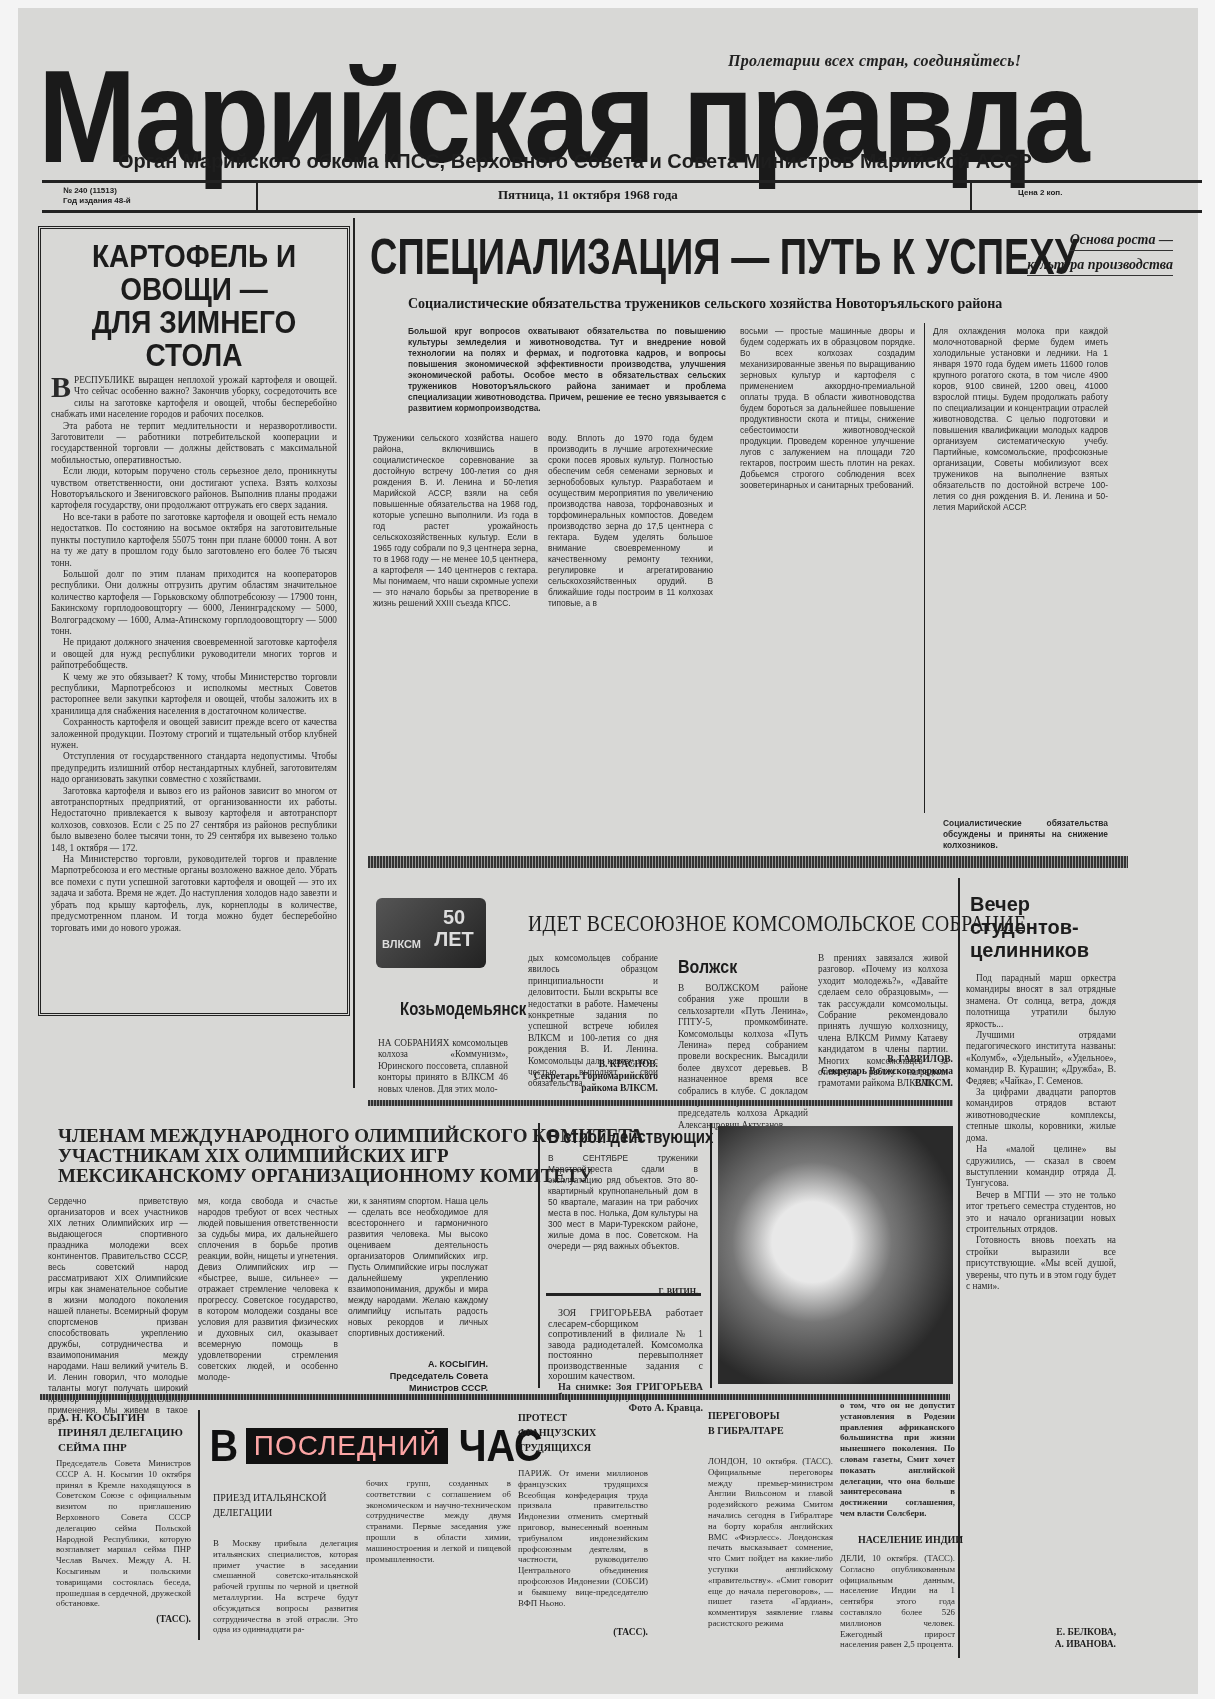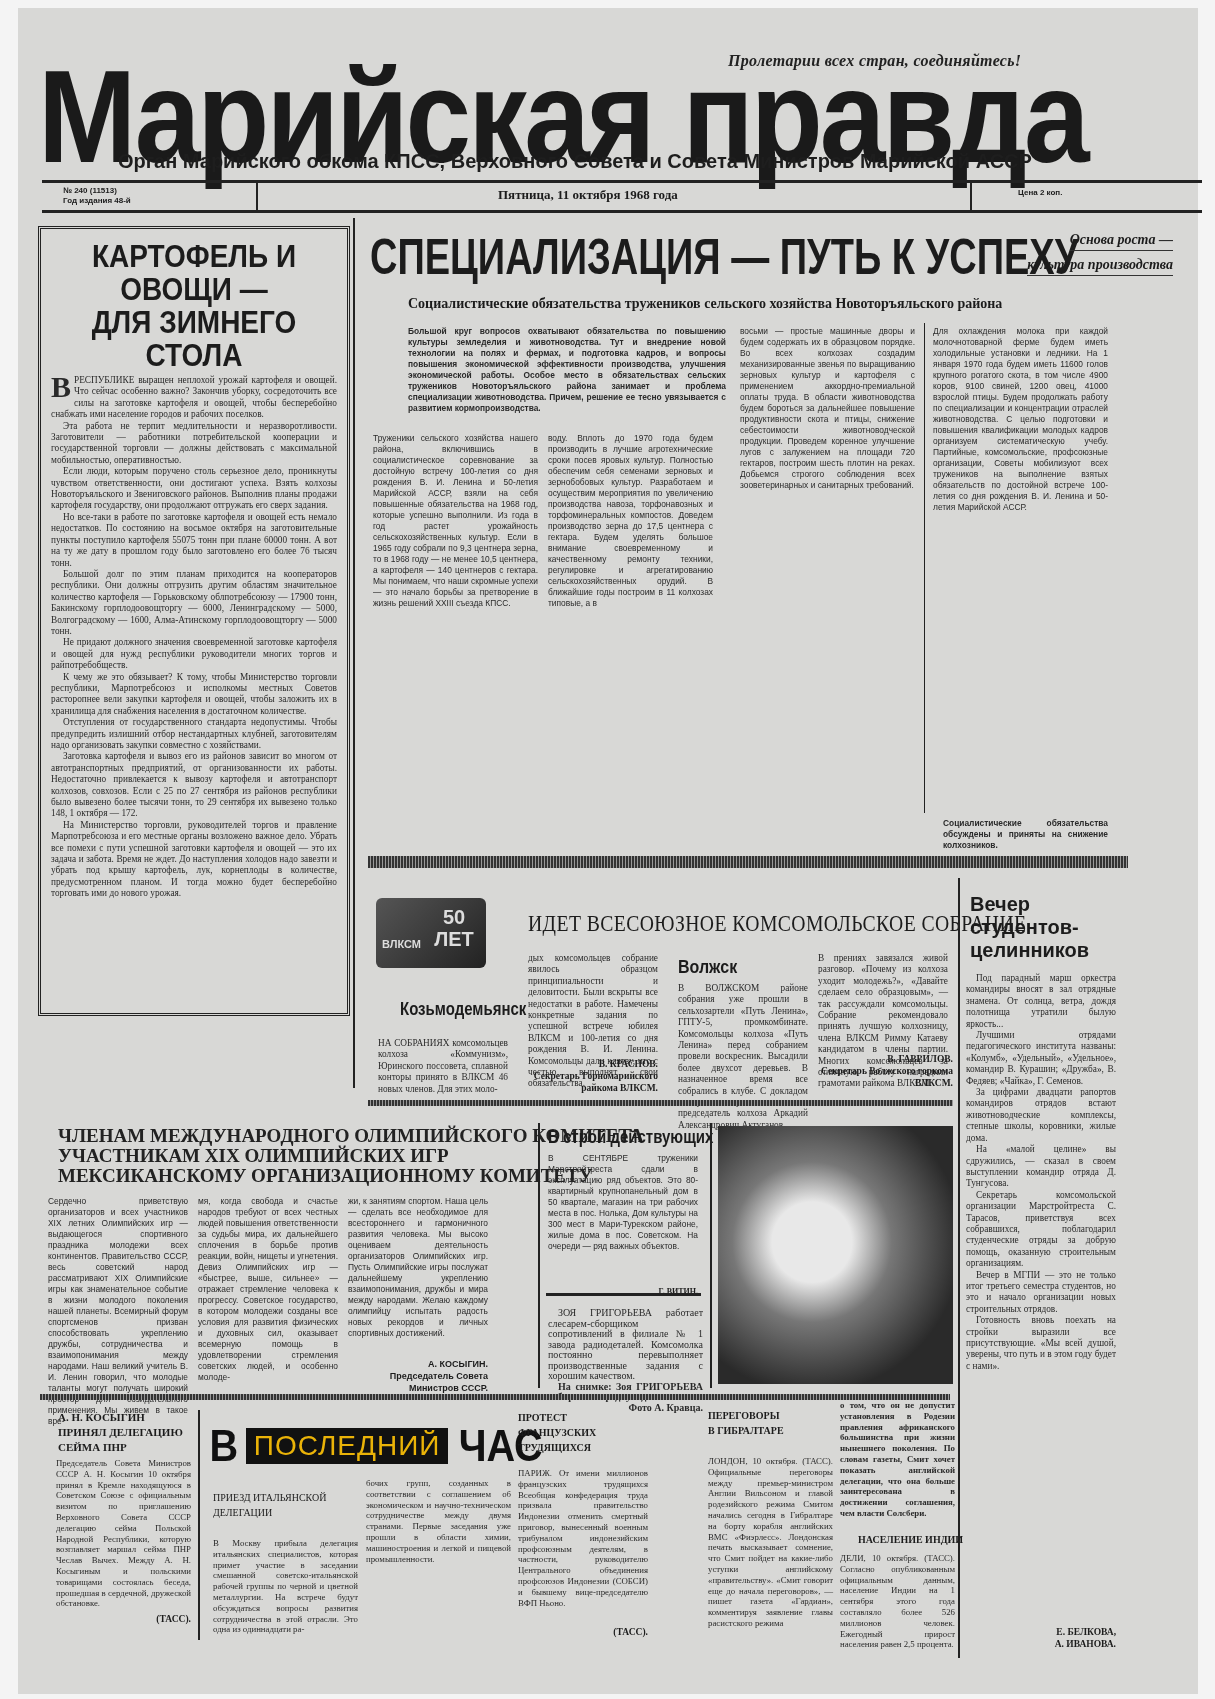--- a/index.html
+++ b/index.html
@@ -20,21 +20,21 @@
   .sans-text { font-family: "Liberation Sans", sans-serif; font-size: 8.4px; line-height: 11px; text-align: justify; color: #2a2a2a; }
   .box { border: 3px double #222; }
   .dropcap { float: left; font-size: 30px; line-height: 24px; font-weight: bold; margin-right: 3px; }
   .sig { text-align: right; font-weight: bold; font-size: 9.5px; line-height: 12px; }
   .hatch { height: 12px; background: repeating-linear-gradient(90deg, #333 0 2px, #999 2px 3px); }
   .photo { background: radial-gradient(ellipse at 40% 45%, #e8e8e8 0 20%, #777 40%, #2a2a2a 75%); }
   .kicker { font-style: italic; font-weight: bold; font-size: 14px; border-bottom: 1px solid #333; padding-bottom: 2px; }
   .small-head { font-weight: bold; font-size: 11px; line-height: 15px; }
   .last-hour { display: flex; align-items: center; gap: 6px; }
   .lh-b { font-family: "Liberation Sans", sans-serif; font-weight: bold; font-size: 44px; color: #111; transform: scaleX(0.9); }
-  .lh-box { background: #111; color: #eab308; font-family: "Liberation Sans", sans-serif; font-size: 28px; padding: 2px 8px; letter-spacing: 1px; }
+  .lh-box { background: #111; color: #fca5a5; font-family: "Liberation Sans", sans-serif; font-size: 28px; padding: 2px 8px; letter-spacing: 1px; }
 </style>
 </head>
 <body>
 
 <div class="paper">
 
   <div class="abs masthead-motto">Пролетарии всех стран, соединяйтесь!</div>
   <div class="abs masthead-title">Марийская правда</div>
   <div class="abs masthead-sub">Орган Марийского обкома КПСС, Верховного Совета и Совета Министров Марийской АССР</div>
   <div class="abs rule" style="left:24px; top:172px; width:1160px;"></div>
@@ -54,20 +54,21 @@
       <div>ДЛЯ ЗИМНЕГО СТОЛА</div>
     </div>
     <div class="body-text">
       <p><span class="dropcap">В</span><span>РЕСПУБЛИКЕ выращен неплохой урожай картофеля и овощей. Что сейчас особенно важно? Закончив уборку, сосредоточить все силы на заготовке картофеля и овощей, чтобы бесперебойно снабжать ими население городов и рабочих поселков.</span></p>
       <p style="text-indent:12px;">Эта работа не терпит медлительности и неразворотливости. Заготовители — работники потребительской кооперации и государственной торговли — должны действовать с максимальной мобильностью, оперативностью.</p>
       <p style="text-indent:12px;">Если люди, которым поручено столь серьезное дело, проникнуты чувством ответственности, они достигают успеха. Взять колхозы Новоторъяльского и Звениговского районов. Выполнив планы продажи картофеля государству, они продолжают отгружать его сверх задания.</p>
       <p style="text-indent:12px;">Но все-таки в работе по заготовке картофеля и овощей есть немало недостатков. По состоянию на восьмое октября на заготовительные пункты поступило картофеля 55075 тонн при плане 60000 тонн. А вот на ту же дату в прошлом году было заготовлено его более 76 тысяч тонн.</p>
       <p style="text-indent:12px;">Большой долг по этим планам приходится на кооператоров республики. Они должны отгрузить другим областям значительное количество картофеля — Горьковскому облпотребсоюзу — 17900 тонн, Бакинскому горплодоовощторгу — 6000, Ленинградскому — 5000, Волгоградскому — 1600, Алма-Атинскому горплодоовощторгу — 5000 тонн.</p>
       <p style="text-indent:12px;">Не придают должного значения своевременной заготовке картофеля и овощей для нужд республики руководители многих торгов и райпотребобществ.</p>
       <p style="text-indent:12px;">К чему же это обязывает? К тому, чтобы Министерство торговли республики, Марпотребсоюз и исполкомы местных Советов расторопнее вели закупки картофеля и овощей, чтобы заложить их в хранилища для снабжения населения в достаточном количестве.</p>
+      <p style="text-indent:12px;">Сохранность картофеля и овощей зависит прежде всего от качества заложенной продукции. Поэтому строгий и тщательный отбор клубней нужен.</p>
       <p style="text-indent:12px;">Отступления от государственного стандарта недопустимы. Чтобы предупредить излишний отбор нестандартных клубней, заготовителям надо организовать закупки совместно с хозяйствами.</p>
       <p style="text-indent:12px;">Заготовка картофеля и вывоз его из районов зависит во многом от автотранспортных предприятий, от организованности их работы. Недостаточно привлекается к вывозу картофеля и автотранспорт колхозов, совхозов. Если с 25 по 27 сентября из районов республики было вывезено более тысячи тонн, то 29 сентября их вывезено только 148, 1 октября — 172.</p>
       <p style="text-indent:12px;">На Министерство торговли, руководителей торгов и правление Марпотребсоюза и его местные органы возложено важное дело. Убрать все помехи с пути успешной заготовки картофеля и овощей — это их задача и забота. Время не ждет. До наступления холодов надо завезти и убрать под крышу картофель, лук, корнеплоды в количестве, предусмотренном планом. И тогда можно будет бесперебойно торговать ими до нового урожая.</p>
     </div>
   </div>
 
   <div class="abs vrule" style="left:335px; top:210px; height:870px;"></div>
   <div class="abs headline-cond" style="left:352px; top:222px; font-size:38px; transform:scaleY(1.3); white-space:nowrap;">СПЕЦИАЛИЗАЦИЯ — ПУТЬ К УСПЕХУ</div>
   <div class="abs" style="left:965px; top:222px; text-align:right; width:190px;">
     <div class="kicker" style="display:inline-block;">Основа роста —</div><br>
@@ -104,21 +105,20 @@
   </div>
   <div class="abs hatch" style="left:350px; top:1092px; width:585px; height:6px;"></div>
 
   <div class="abs vrule" style="left:940px; top:870px; height:780px;"></div>
   <div class="abs" style="left:952px; top:885px; font-family:'Liberation Sans',sans-serif; font-weight:bold; font-size:20px; line-height:23px; width:140px;">Вечер студентов-целинников</div>
   <div class="abs body-text" style="left:948px; top:965px; width:150px;">
     <p style="text-indent:10px;">Под парадный марш оркестра командиры вносят в зал отрядные знамена. От солнца, ветра, дождя полотнища утратили былую яркость...</p>
     <p style="text-indent:10px;">Лучшими отрядами педагогического института названы: «Колумб», «Удельный», «Удельное», командир В. Курашин; «Дружба», В. Федяев; «Чайка», Г. Семенов.</p>
     <p style="text-indent:10px;">За цифрами двадцати рапортов командиров отрядов встают животноводческие комплексы, степные школы, коровники, жилые дома.</p>
     <p style="text-indent:10px;">На «малой целине» вы сдружились, — сказал в своем выступлении командир отряда Д. Тунгусова.</p>
-    <p style="text-indent:10px;">Секретарь комсомольской организации Марстройтреста С. Тарасов, приветствуя всех собравшихся, поблагодарил студенческие отряды за добрую помощь, оказанную строительным организациям.</p>
     <p style="text-indent:10px;">Вечер в МГПИ — это не только итог третьего семестра студентов, но это и начало организации новых строительных отрядов.</p>
     <p style="text-indent:10px;">Готовность вновь поехать на стройки выразили все присутствующие. «Мы всей душой, уверены, что путь и в этом году будет с нами».</p>
   </div>
   <div class="abs sig" style="left:950px; top:1618px; width:148px;">
     <div>Е. БЕЛКОВА,</div>
     <div>А. ИВАНОВА.</div>
   </div>
 
   <div class="abs" style="left:40px; top:1118px; font-weight:bold; font-size:19px; line-height:20px; color:#222;">
     <div>ЧЛЕНАМ МЕЖДУНАРОДНОГО ОЛИМПИЙСКОГО КОМИТЕТА</div>

